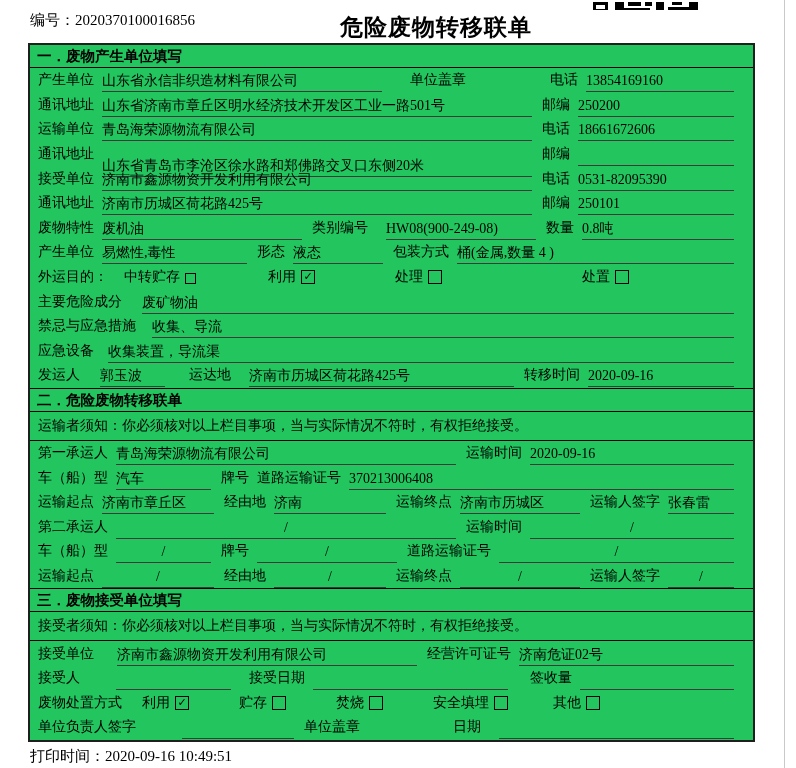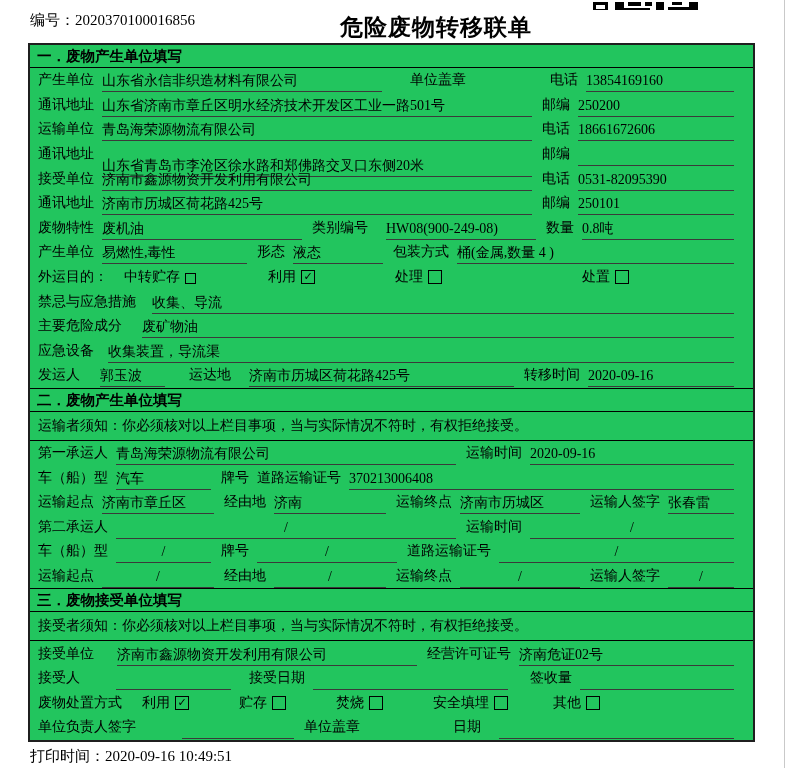--- a/index.html
+++ b/index.html
@@ -152,46 +152,46 @@
         <span class="chk-lbl">处理</span>
         <span class="box"></span>
       </span>
       <span class="sp" style="width: 140px; flex: 0 0 140px;"></span>
       <span class="chk">
         <span class="chk-lbl">处置</span>
         <span class="box"></span>
       </span>
     </div>
     <div class="row">
+      <span class="lbl">主要危险成分</span>
+      <span class="sp" style="width: 12px; flex: 0 0 12px;"></span>
+      <span class="val grow">废矿物油</span>
+    </div>
+    <div class="row">
       <span class="lbl">禁忌与应急措施</span>
       <span class="sp" style="width: 8px; flex: 0 0 8px;"></span>
       <span class="val grow">收集、导流</span>
-    </div>
-    <div class="row">
-      <span class="lbl">主要危险成分</span>
-      <span class="sp" style="width: 12px; flex: 0 0 12px;"></span>
-      <span class="val grow">废矿物油</span>
     </div>
     <div class="row">
       <span class="lbl">应急设备</span>
       <span class="sp" style="width: 6px; flex: 0 0 6px;"></span>
       <span class="val grow">收集装置，导流渠</span>
     </div>
     <div class="row">
       <span class="lbl">发运人</span>
       <span class="sp" style="width: 12px; flex: 0 0 12px;"></span>
       <span class="val" style="width: 65px; flex: 0 0 65px;">郭玉波</span>
       <span class="sp" style="width: 14px; flex: 0 0 14px;"></span>
       <span class="lbl">运达地</span>
       <span class="sp" style="width: 10px; flex: 0 0 10px;"></span>
       <span class="val" style="width: 265px; flex: 0 0 265px;">济南市历城区荷花路425号</span>
       <span class="lbl">转移时间</span>
       <span class="val grow">2020-09-16</span>
     </div>
-    <div class="sec-header bt">二．废物产生单位填写</div>
+    <div class="sec-header bt">二．危险废物转移联单</div>
     <div class="row notice">
       <span class="txt">运输者须知：你必须核对以上栏目事项，当与实际情况不符时，有权拒绝接受。</span>
     </div>
     <div class="row">
       <span class="lbl">第一承运人</span>
       <span class="val" style="width: 340px; flex: 0 0 340px;">青岛海荣源物流有限公司</span>
       <span class="lbl">运输时间</span>
       <span class="val grow">2020-09-16</span>
     </div>
     <div class="row">

